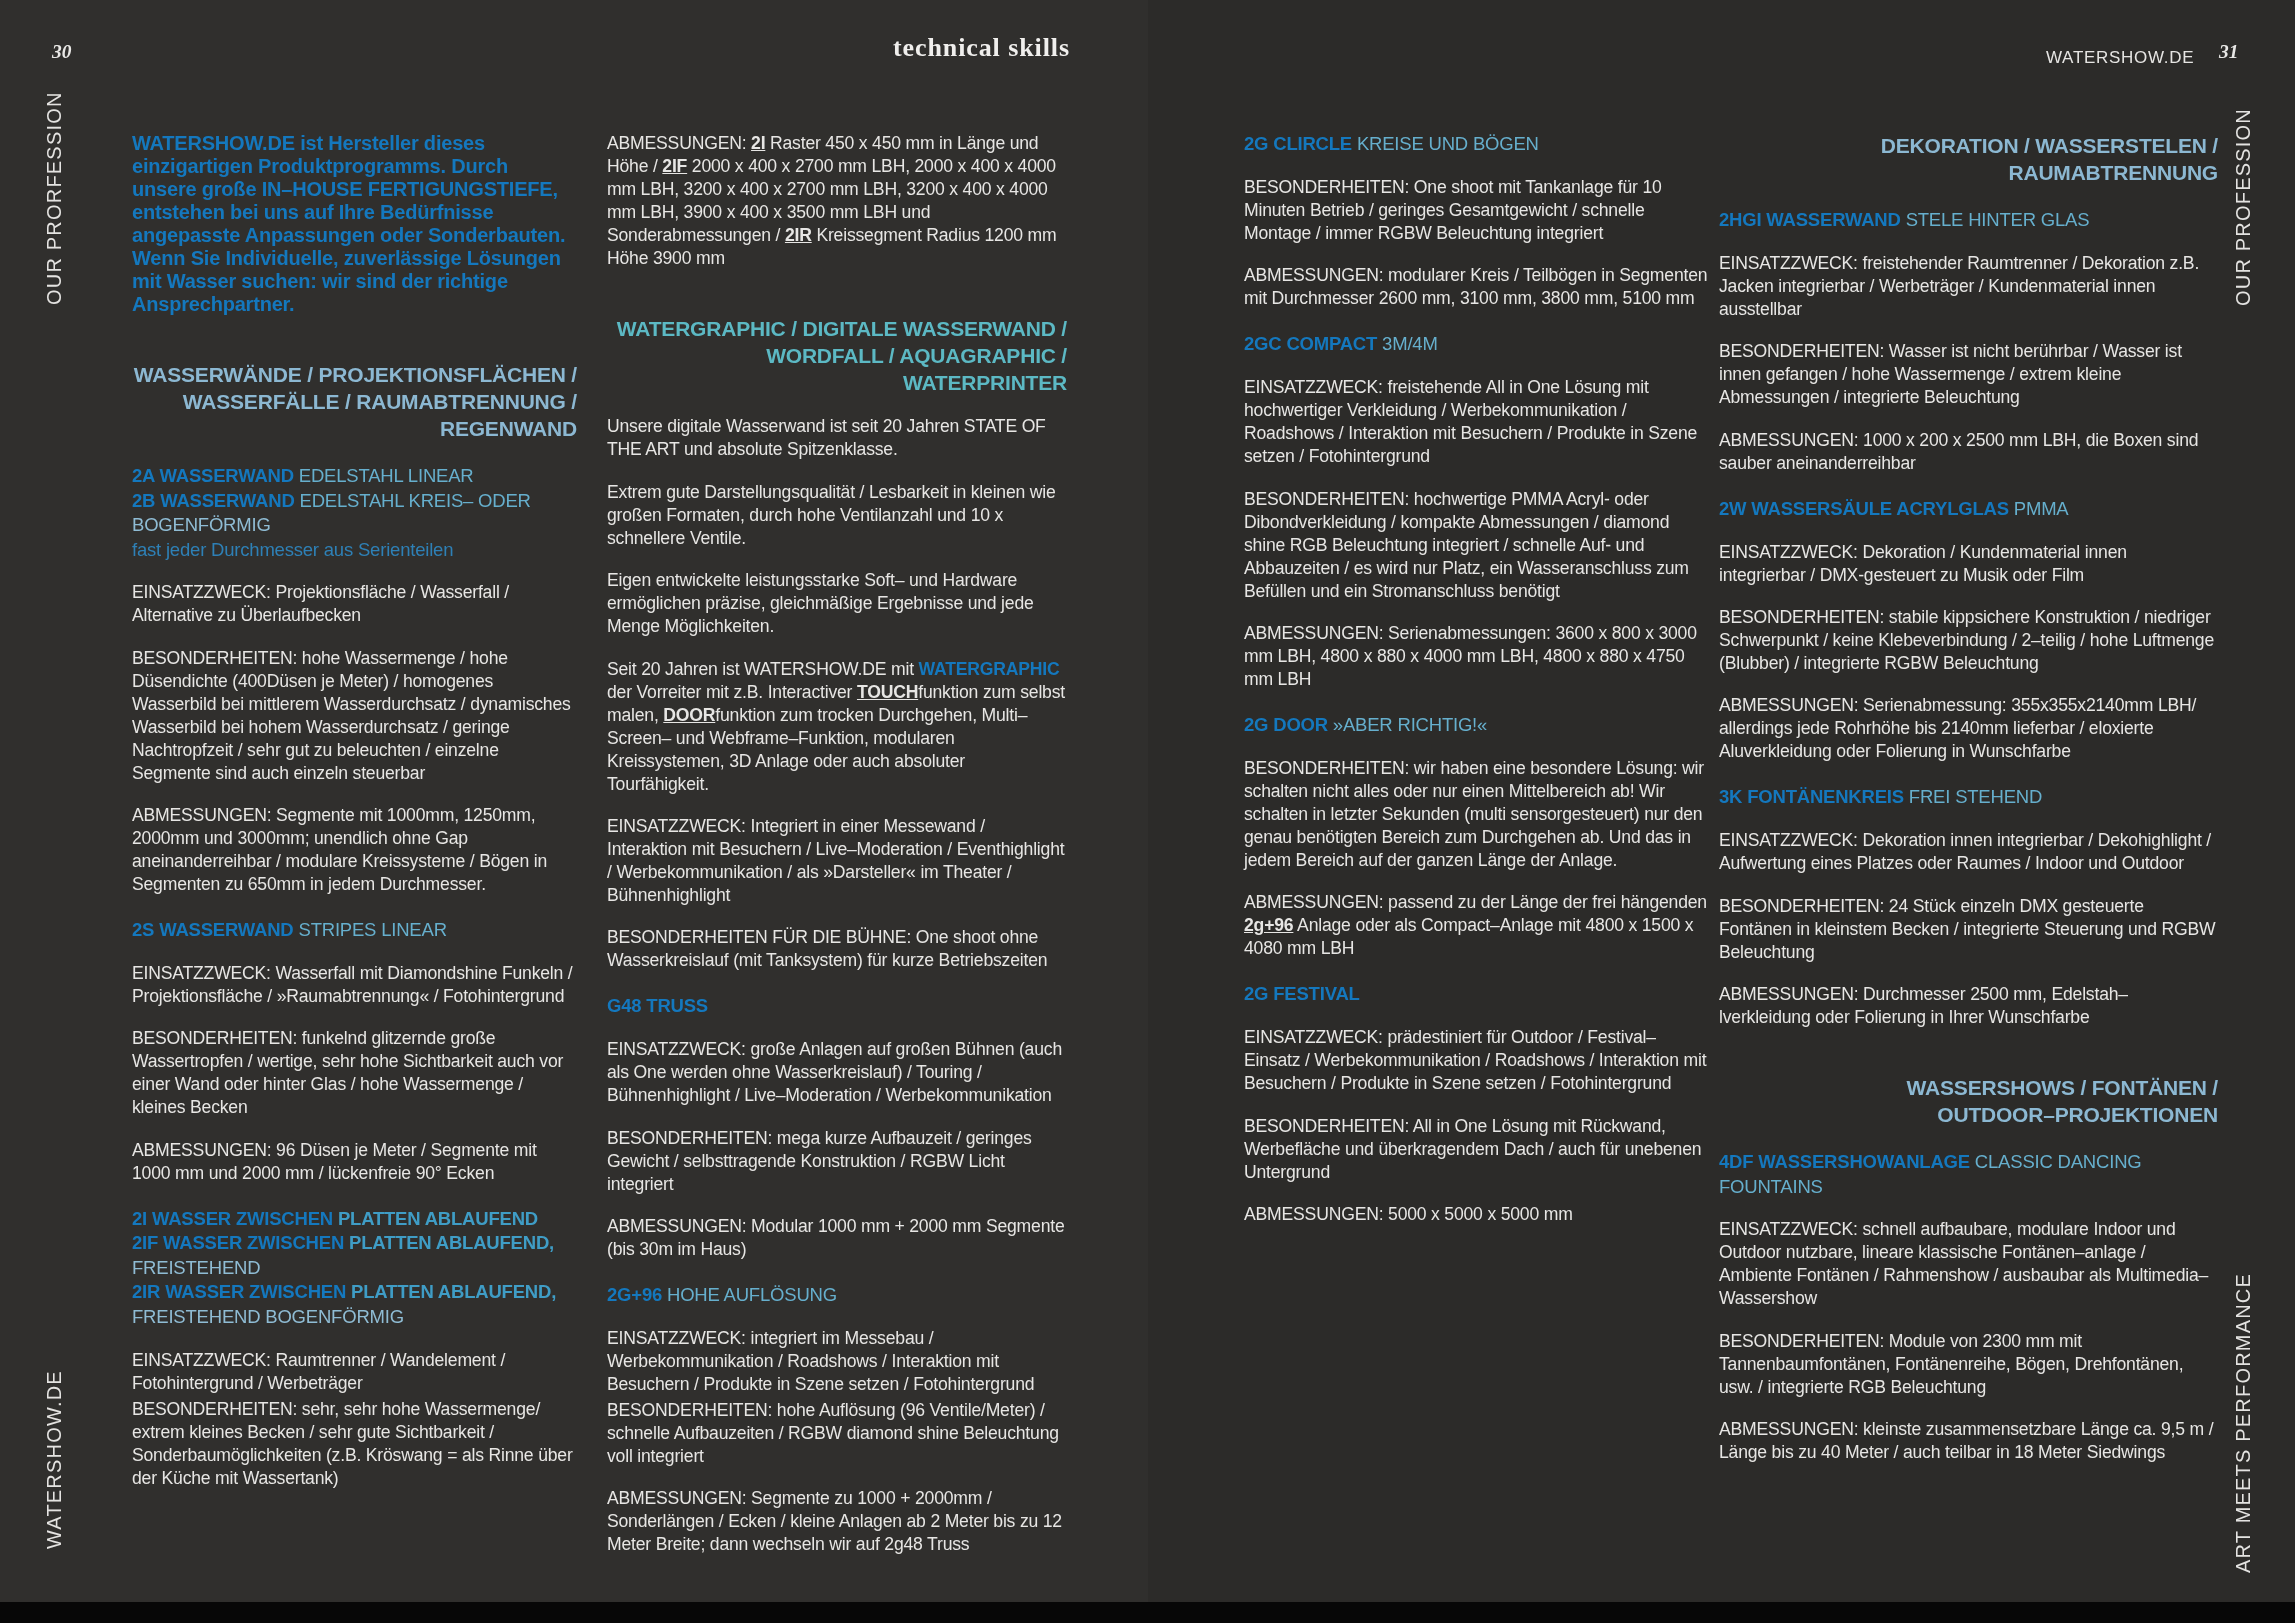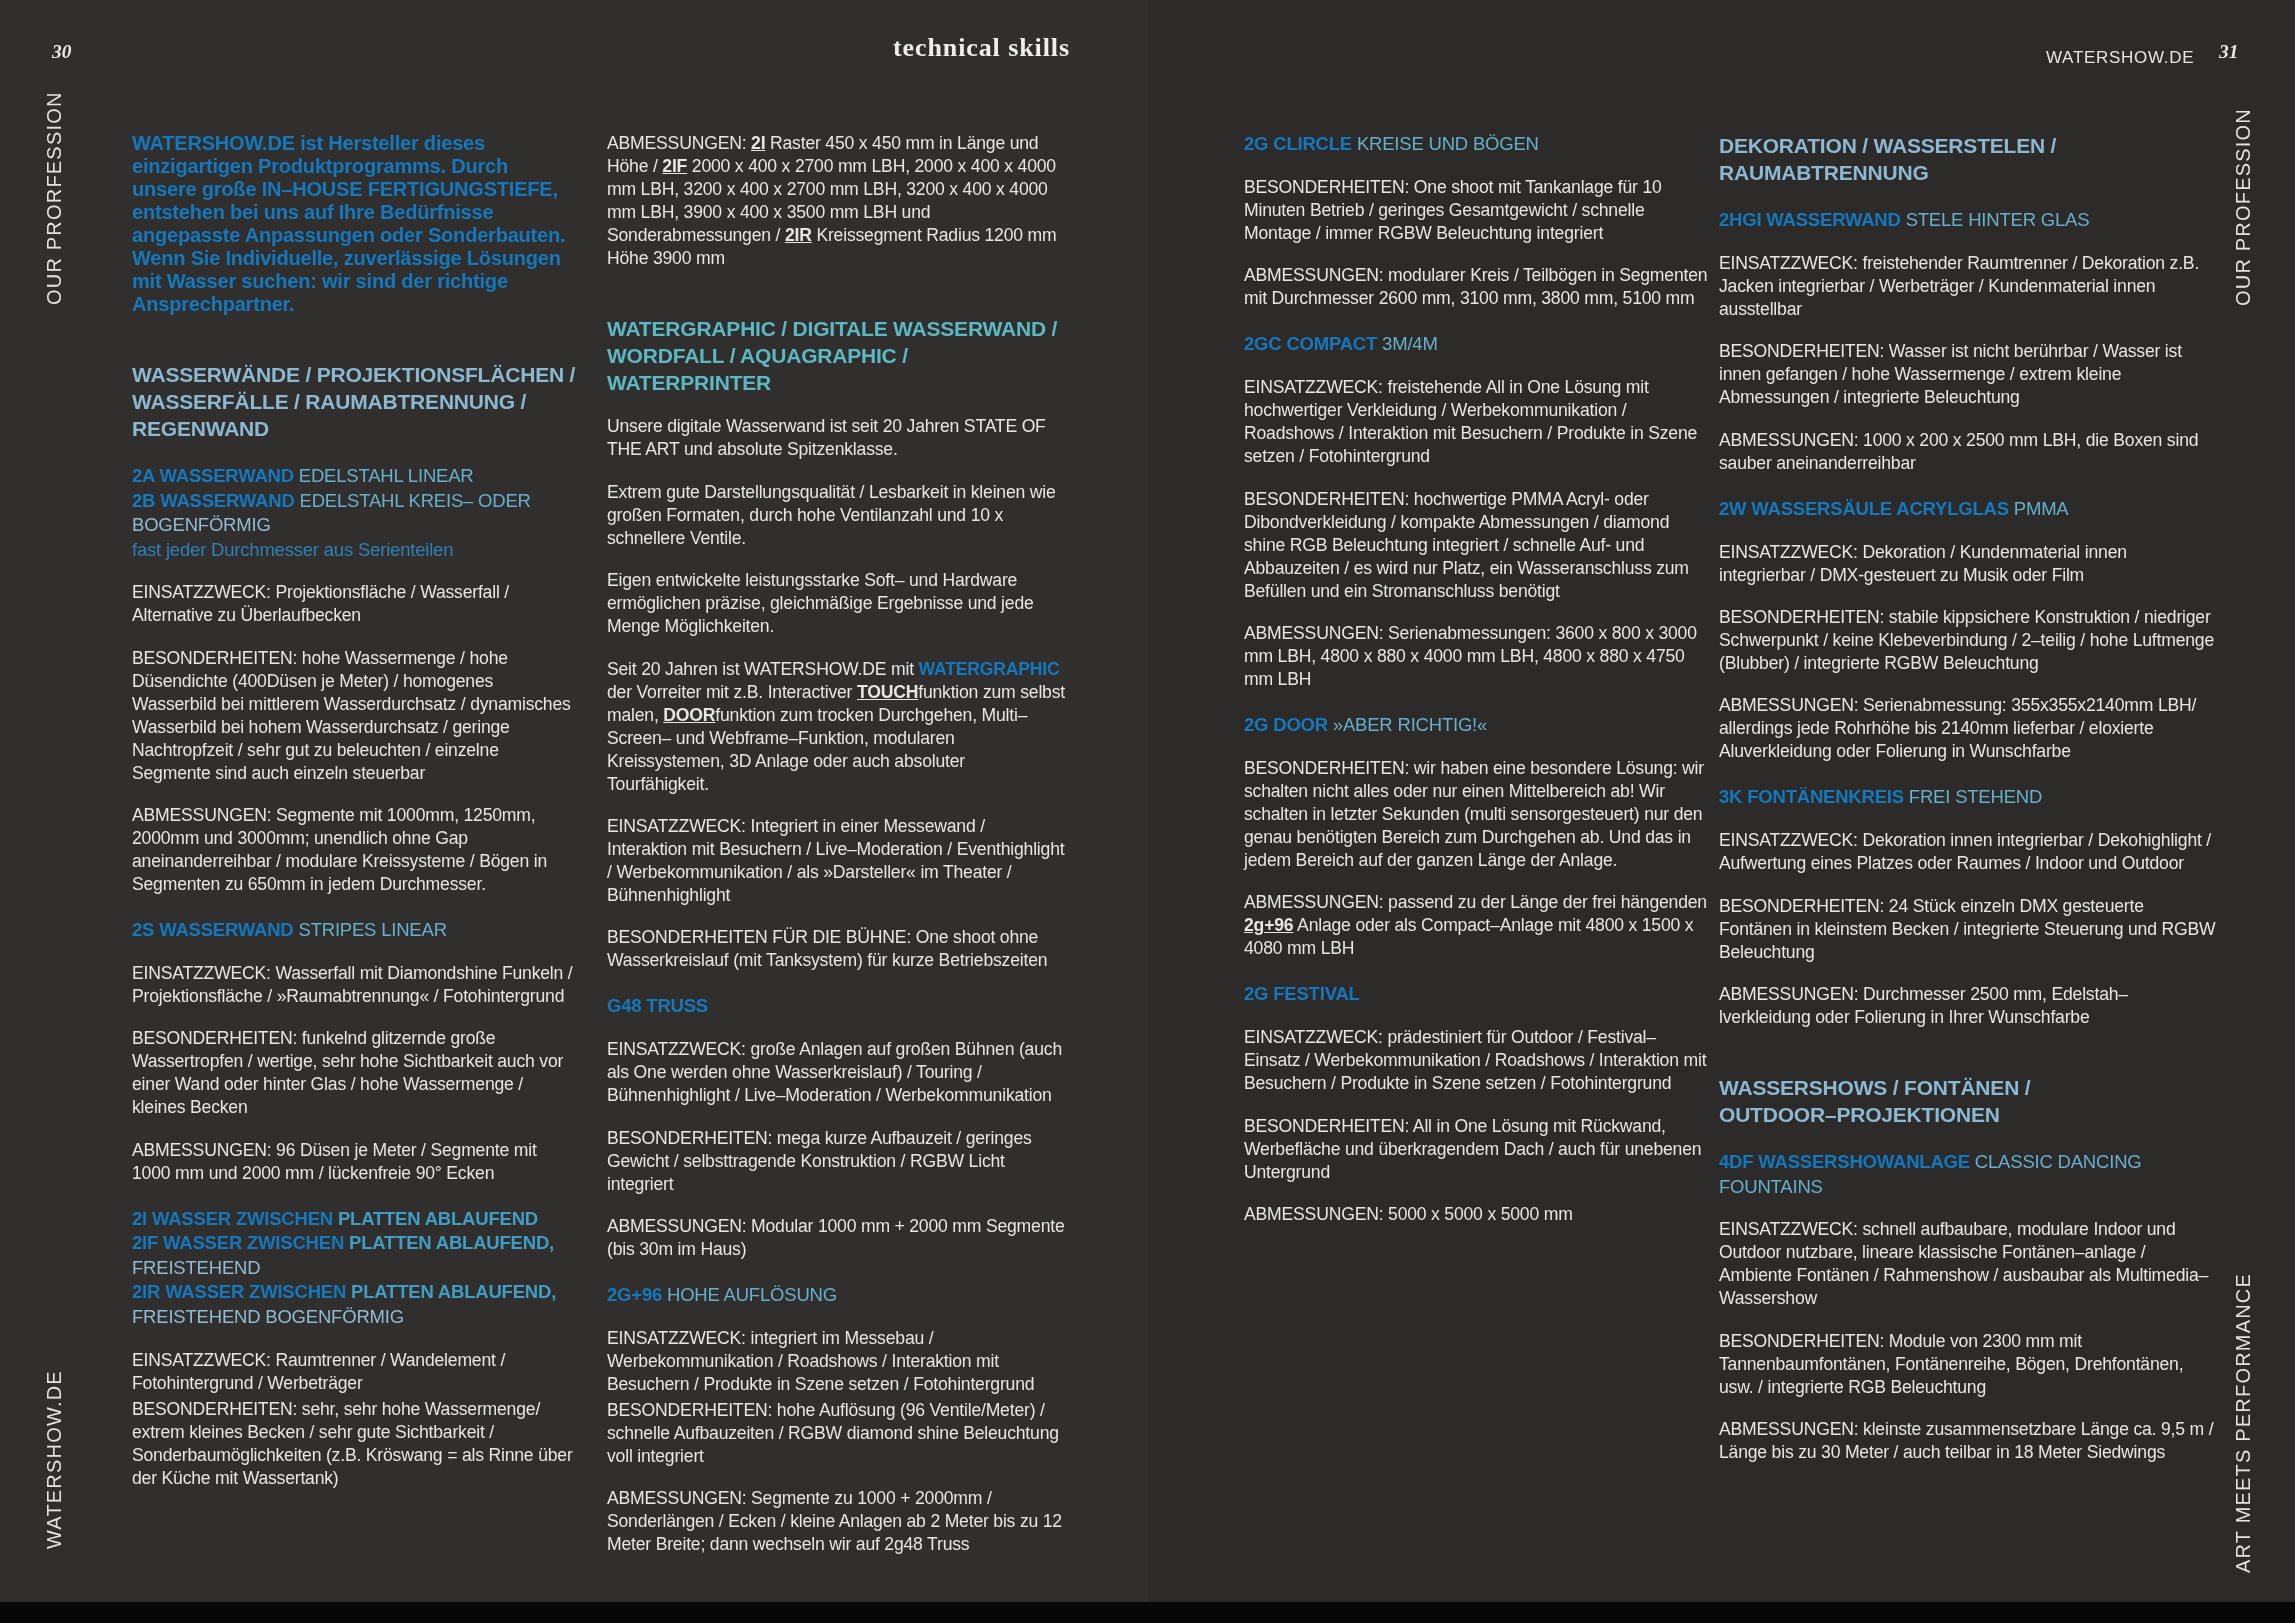--- a/index.html
+++ b/index.html
@@ -21,21 +21,21 @@
   .vtext{position:absolute;transform:rotate(-90deg);transform-origin:0 0;white-space:nowrap;font-size:20px;letter-spacing:1.2px;color:#e4e3e1;font-weight:400;}
 
   .col{position:absolute;top:132px;}
   #col-1{left:132px;width:445px;}
   #col-2{left:607px;width:460px;}
   #col-3{left:1244px;width:465px;}
   #col-4{left:1719px;width:499px;}
   .col > :first-child{margin-top:0 !important;}
 
   .intro{font-size:20px;line-height:23px;letter-spacing:-0.2px;font-weight:700;color:var(--blue-strong,#1478be);margin-top:0;}
-  .heading{font-size:21px;line-height:27px;font-weight:700;letter-spacing:-0.2px;margin-top:45px;}
+  .heading{font-size:21px;line-height:27px;font-weight:700;letter-spacing:-0.2px;margin-top:45px;text-align:right;}
   .heading.steel{color:var(--heading-steel,#8cb8d2);}
   .heading.teal{color:var(--heading-teal,#5cb9c4);}
   .subheading{font-size:18.5px;line-height:24.5px;font-weight:700;letter-spacing:-0.2px;margin-top:22px;}
   .para{font-size:17.6px;line-height:23px;letter-spacing:-0.2px;color:var(--body-text,#e7e6e4);margin-top:19.4px;}
   .para.tight{margin-top:2.8px;}
 
   .sg-plain{color:inherit;}
   .sg-bold{font-weight:700;color:inherit;text-decoration:underline;}
   .sg-blue{font-weight:700;color:var(--blue-strong,#1478be);}
   .sg-code{font-weight:700;color:var(--blue-strong,#1478be);}
@@ -165,17 +165,17 @@
     <div class="para"><span class="sg-plain">ABMESSUNGEN: Durchmesser 2500 mm, Edelstah–lverkleidung oder Folierung in Ihrer Wunschfarbe</span></div>
     <div class="heading steel">
       <div>WASSERSHOWS / FONTÄNEN /</div>
       <div>OUTDOOR–PROJEKTIONEN</div>
     </div>
     <div class="subheading">
       <div class="subline"><span class="sg-code">4DF WASSERSHOWANLAGE</span><span class="sg-sub"> CLASSIC DANCING FOUNTAINS</span></div>
     </div>
     <div class="para"><span class="sg-plain">EINSATZZWECK: schnell aufbaubare, modulare Indoor und Outdoor nutzbare, lineare klassische Fontänen–anlage / Ambiente Fontänen / Rahmenshow / ausbaubar als Multimedia–Wassershow</span></div>
     <div class="para"><span class="sg-plain">BESONDERHEITEN: Module von 2300 mm mit Tannenbaumfontänen, Fontänenreihe, Bögen, Drehfontänen, usw. / integrierte RGB Beleuchtung</span></div>
-    <div class="para"><span class="sg-plain">ABMESSUNGEN: kleinste zusammensetzbare Länge ca. 9,5 m / Länge bis zu 30 Meter / auch teilbar in 18 Meter Siedwings</span></div>
+    <div class="para"><span class="sg-plain">ABMESSUNGEN: kleinste zusammensetzbare Länge ca. 9,5 m / Länge bis zu 40 Meter / auch teilbar in 18 Meter Siedwings</span></div>
   </div>
 
 <div class="bottom-bar"></div>
 
 
 </body></html>

